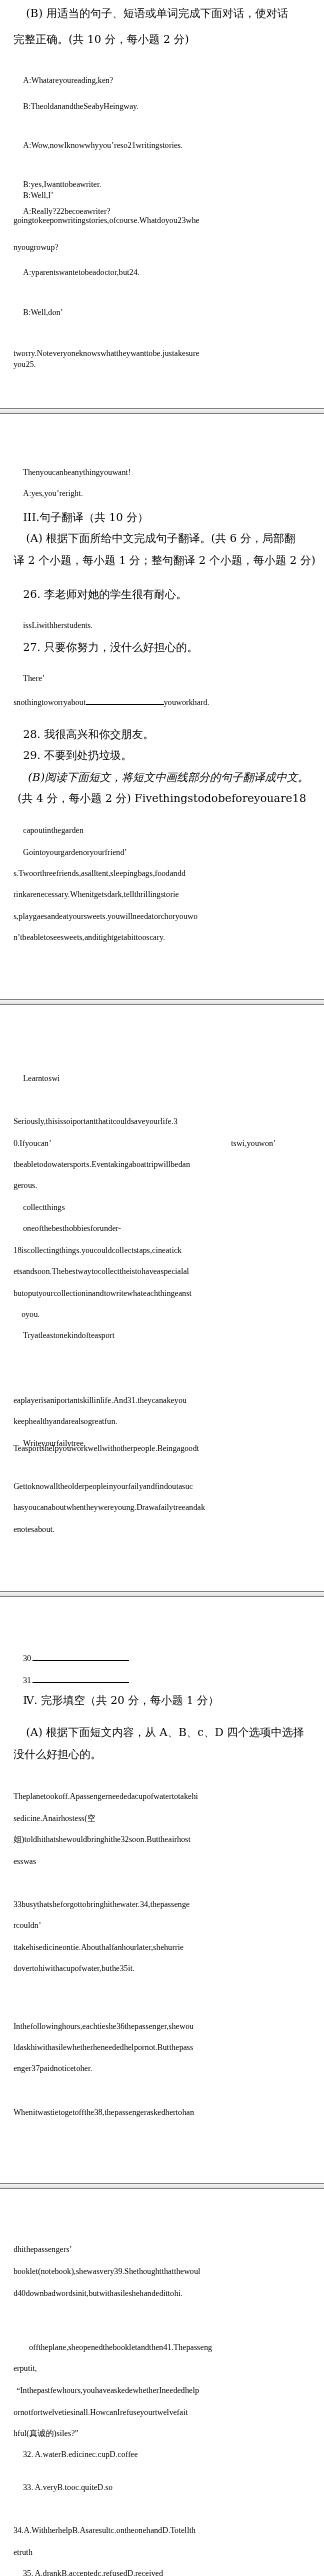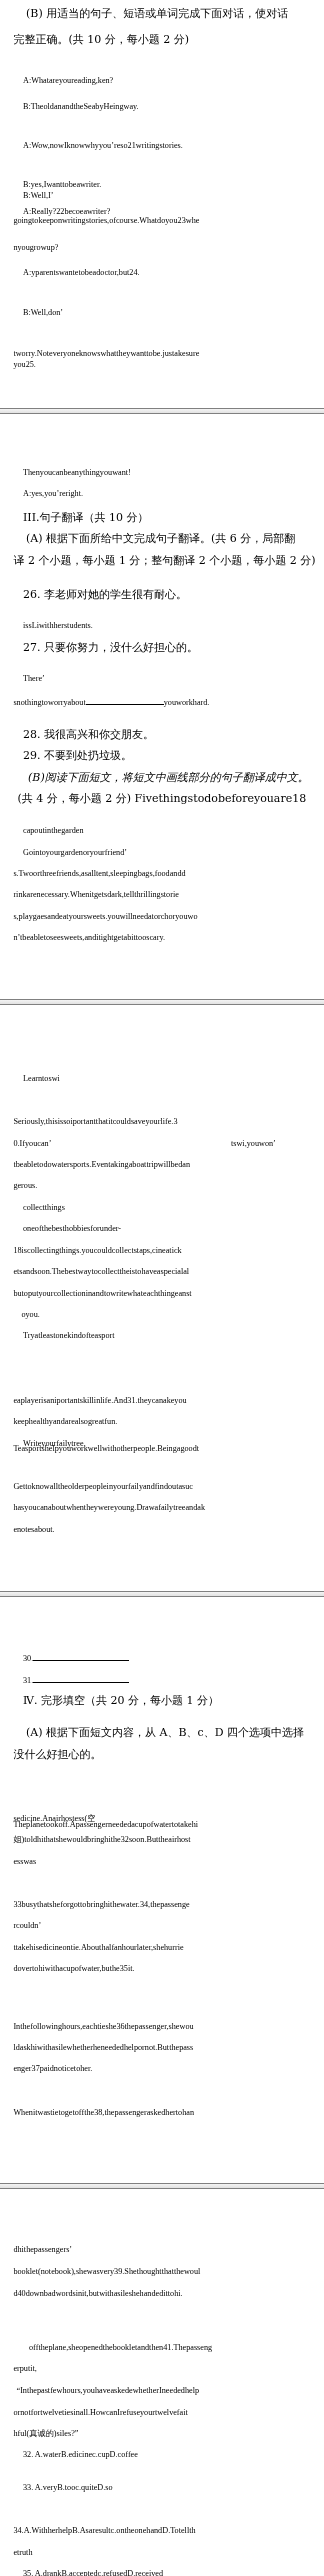--- a/index.html
+++ b/index.html
@@ -83,21 +83,21 @@
 
 <div class="line" style="top:1652px;left:23px;">
   <span>30.</span><span class="blank" style="width:96px;"></span>
 </div>
 <div class="line" style="top:1674px;left:23px;">
   <span>31.</span><span class="blank" style="width:96px;"></span>
 </div>
 <div class="line cn" style="top:1696px;left:23px;">Ⅳ. 完形填空（共 20 分，每小题 1 分）</div>
 <div class="line cn" style="top:1728px;left:26px;">(A) 根据下面短文内容，从 A、B、c、D 四个选项中选择</div>
 <div class="line cn" style="top:1750px;left:13.4px;">没什么好担心的。</div>
-<div class="line" style="top:1792px;left:13.4px;margin-top:28px;">Theplanetookoff.Apassengerneededacupofwatertotakehi</div>
+<div class="line" style="top:1792px;left:13.4px;">Theplanetookoff.Apassengerneededacupofwatertotakehi</div>
 <div class="line" style="top:1814px;left:13.4px;text-align:center;">sedicine.Anairhostess(空</div>
 <div class="line" style="top:1835px;left:13.4px;">姐)toldhithatshewouldbringhithe32soon.Buttheairhost</div>
 <div class="line" style="top:1857px;left:13.4px;">esswas</div>
 <div class="line" style="top:1900px;left:13.4px;">33busythatsheforgottobringhithewater.34,thepassenge</div>
 <div class="line" style="top:1921px;left:13.4px;">rcouldn’</div>
 <div class="line" style="top:1943px;left:13.4px;">ttakehisedicineontie.Abouthalfanhourlater,shehurrie</div>
 <div class="line" style="top:1964px;left:13.4px;">dovertohiwithacupofwater,buthe35it.</div>
 <div class="line" style="top:2022px;left:13.4px;">Inthefollowinghours,eachtieshe36thepassenger,shewou</div>
 <div class="line" style="top:2043px;left:13.4px;">ldaskhiwithasilewhetherheneededhelpornot.Butthepass</div>
 <div class="line" style="top:2064px;left:13.4px;">enger37paidnoticetoher.</div>

